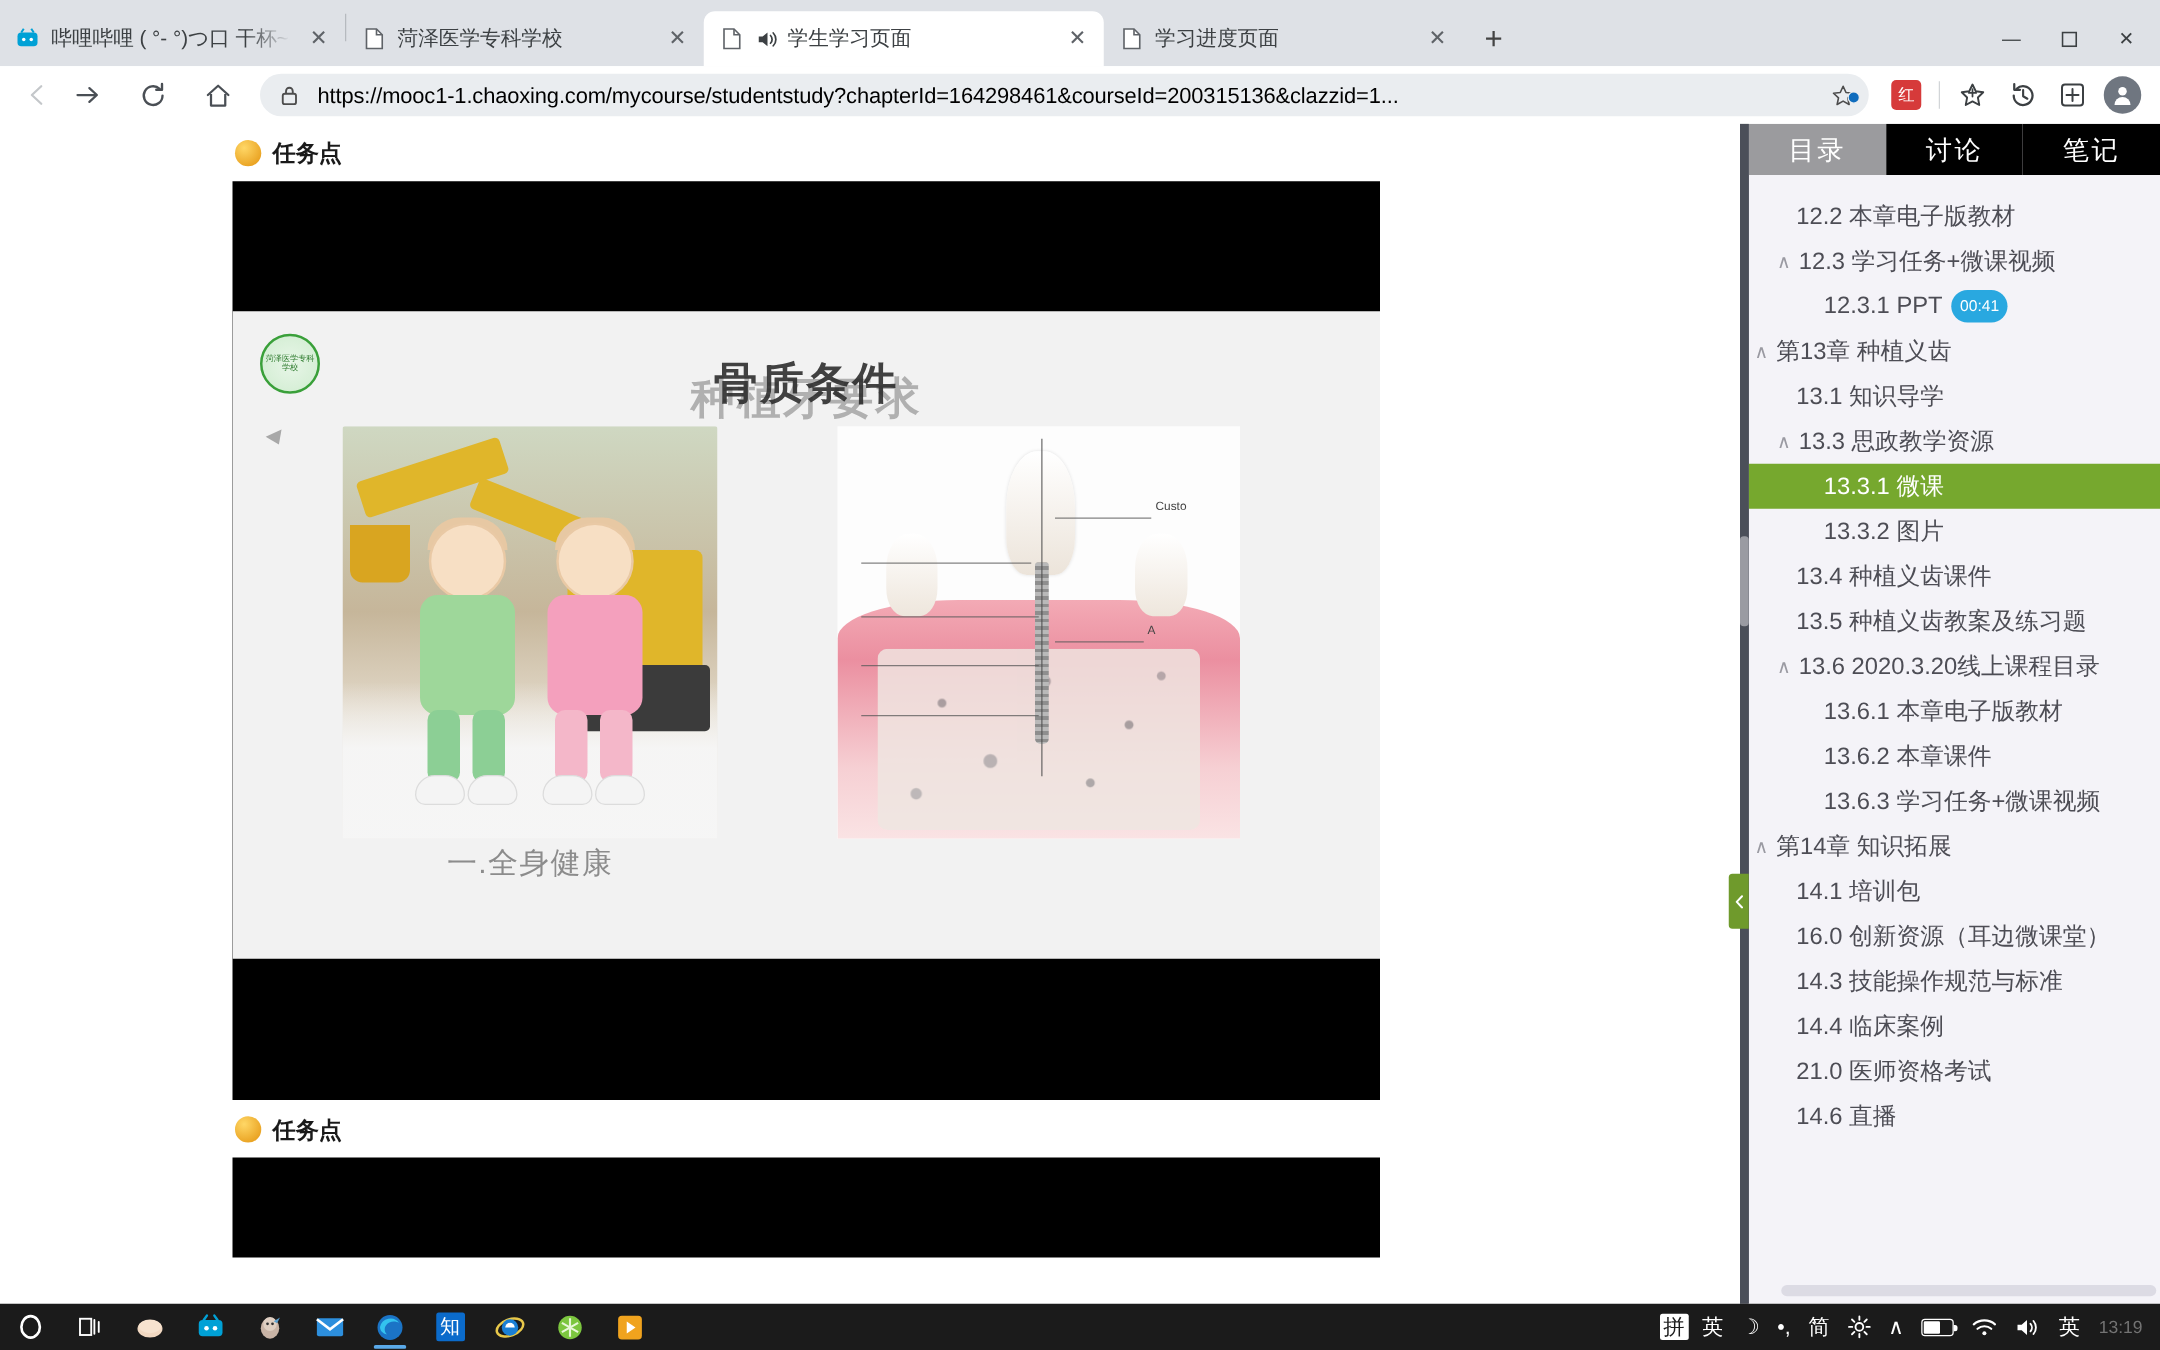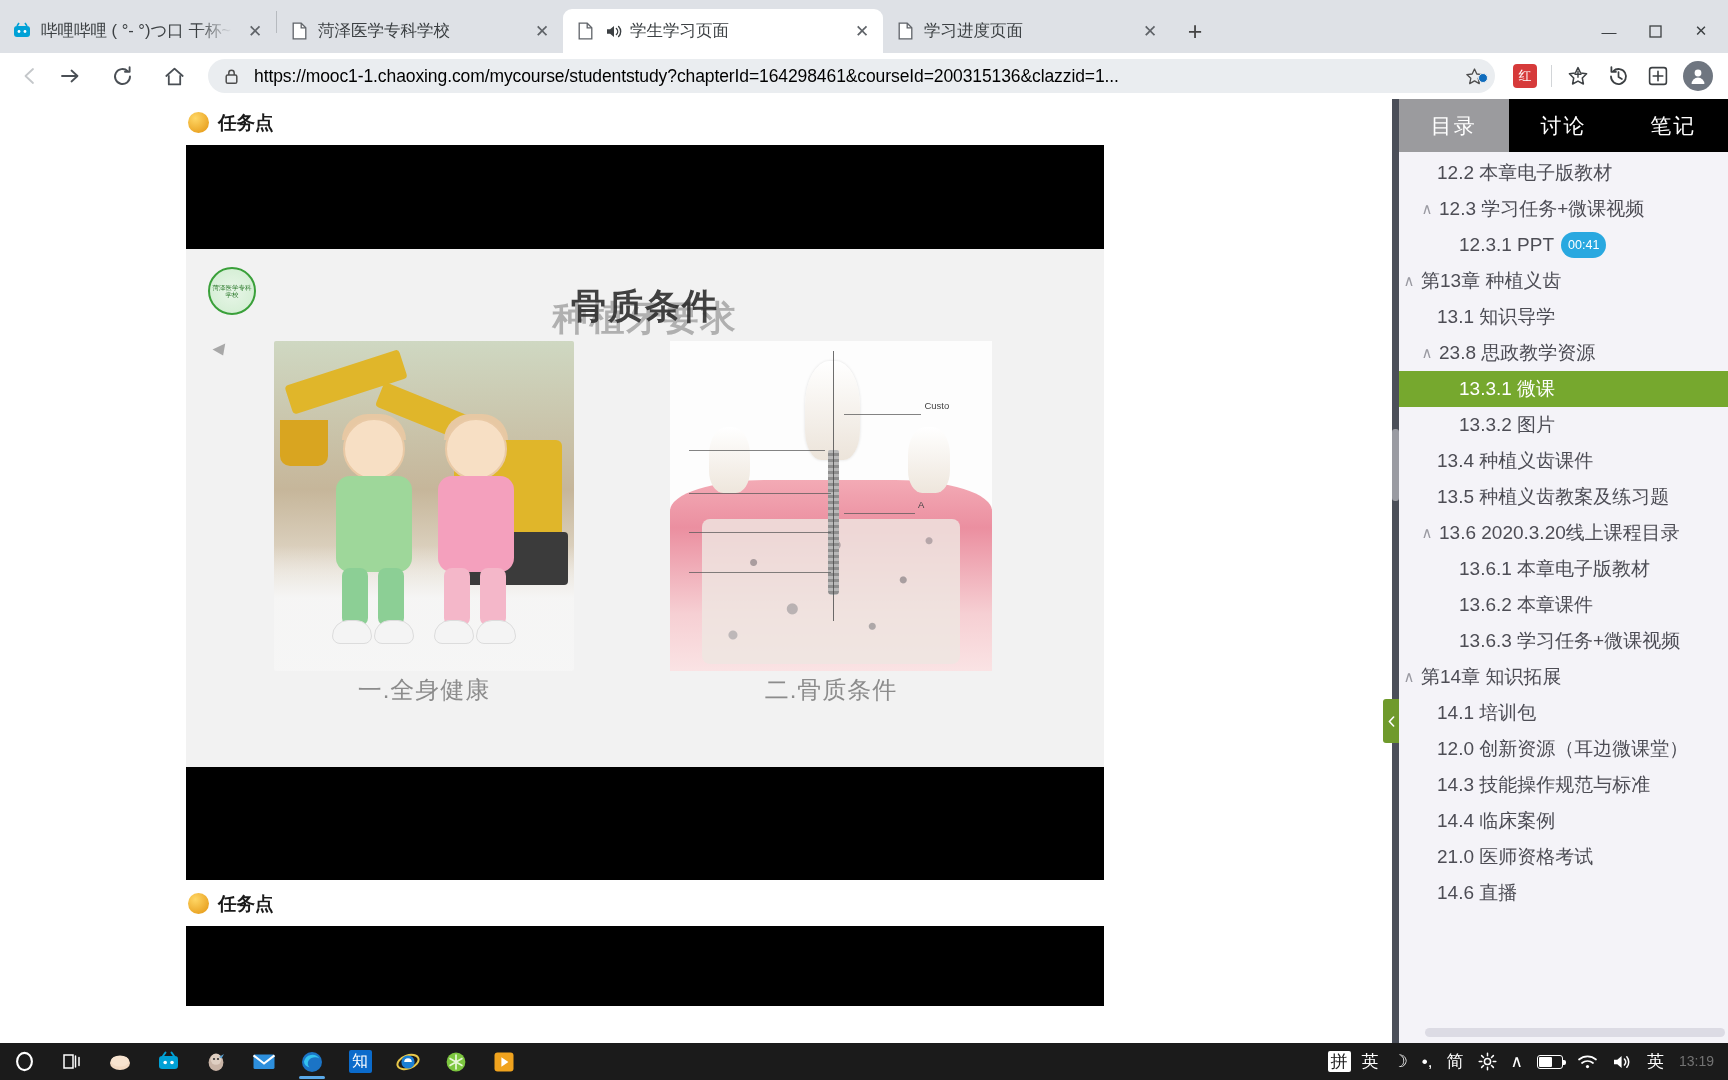--- a/index.html
+++ b/index.html
@@ -243,21 +243,21 @@
 
   .blackbar { width: 918px; background: #000; }
 
   
   .sidebar {
     position: absolute; right: 0; top: 0;
     width: 336px; height: 944px;
     background: #f4f3f8;
     border-left: 7px solid #4b4f59;
   }
-  .sb-tabs { display: flex; height: 53px; }
+  .sb-tabs { display: flex; height: 41px; }
   .sb-tab {
     flex: 1 1 0; display: flex; align-items: center; justify-content: center;
     font-size: 21px; color: #ffffff; letter-spacing: 2px;
   }
   .sb-tab.active { background: #9b9b9e; }
   .sb-tab.idle { background: #000000; }
   .sb-list {
     position: absolute; top: 53px; left: 0; right: 0; bottom: 0;
     overflow: hidden; padding-top: 3px;
   }
@@ -539,21 +539,20 @@
                 <div class="lead" style="left:6%;top:58%;width:44%;"></div>
                 <div class="lead" style="left:6%;top:70%;width:44%;"></div>
                 <div class="lead" style="left:54%;top:22%;width:24%;"></div>
                 <div class="lead" style="left:54%;top:52%;width:22%;"></div>
                 <div class="impl-label" style="left:79%;top:18%;">Custo</div>
                 <div class="impl-label" style="left:77%;top:48%;">A</div>
               </div>
             </div>
 
             <div class="cap cap-left">一.全身健康</div>
-            <div class="cap cap-right">二.骨质条件</div>
           </div>
         </div>
 
         <div class="task-head">
           <span class="task-dot"></span>
           <span class="task-label">任务点</span>
         </div>
         <div class="blackbar" style="height:80px;"></div>
       </div>
     </div>
@@ -589,21 +588,21 @@
           </div>
           <div class="sb-item lvl1">
             <span class="caret">∧</span>
             <span class="sb-text">第13章 种植义齿</span>
           </div>
           <div class="sb-item lvl2">
             <span class="sb-text">13.1 知识导学</span>
           </div>
           <div class="sb-item lvl2">
             <span class="caret">∧</span>
-            <span class="sb-text">23.8 思政教学资源</span>
+            <span class="sb-text">13.3 思政教学资源</span>
           </div>
           <div class="sb-item lvl3 selected">
             <span class="sb-text">13.3.1 微课</span>
           </div>
           <div class="sb-item lvl3">
             <span class="sb-text">13.3.2 图片</span>
           </div>
           <div class="sb-item lvl2">
             <span class="sb-text">13.4 种植义齿课件</span>
           </div>
@@ -624,21 +623,21 @@
             <span class="sb-text">13.6.3 学习任务+微课视频</span>
           </div>
           <div class="sb-item lvl1">
             <span class="caret">∧</span>
             <span class="sb-text">第14章 知识拓展</span>
           </div>
           <div class="sb-item lvl2">
             <span class="sb-text">14.1 培训包</span>
           </div>
           <div class="sb-item lvl2">
-            <span class="sb-text">12.0 创新资源（耳边微课堂）</span>
+            <span class="sb-text">16.0 创新资源（耳边微课堂）</span>
           </div>
           <div class="sb-item lvl2">
             <span class="sb-text">14.3 技能操作规范与标准</span>
           </div>
           <div class="sb-item lvl2">
             <span class="sb-text">14.4 临床案例</span>
           </div>
           <div class="sb-item lvl2">
             <span class="sb-text">21.0 医师资格考试</span>
           </div>

